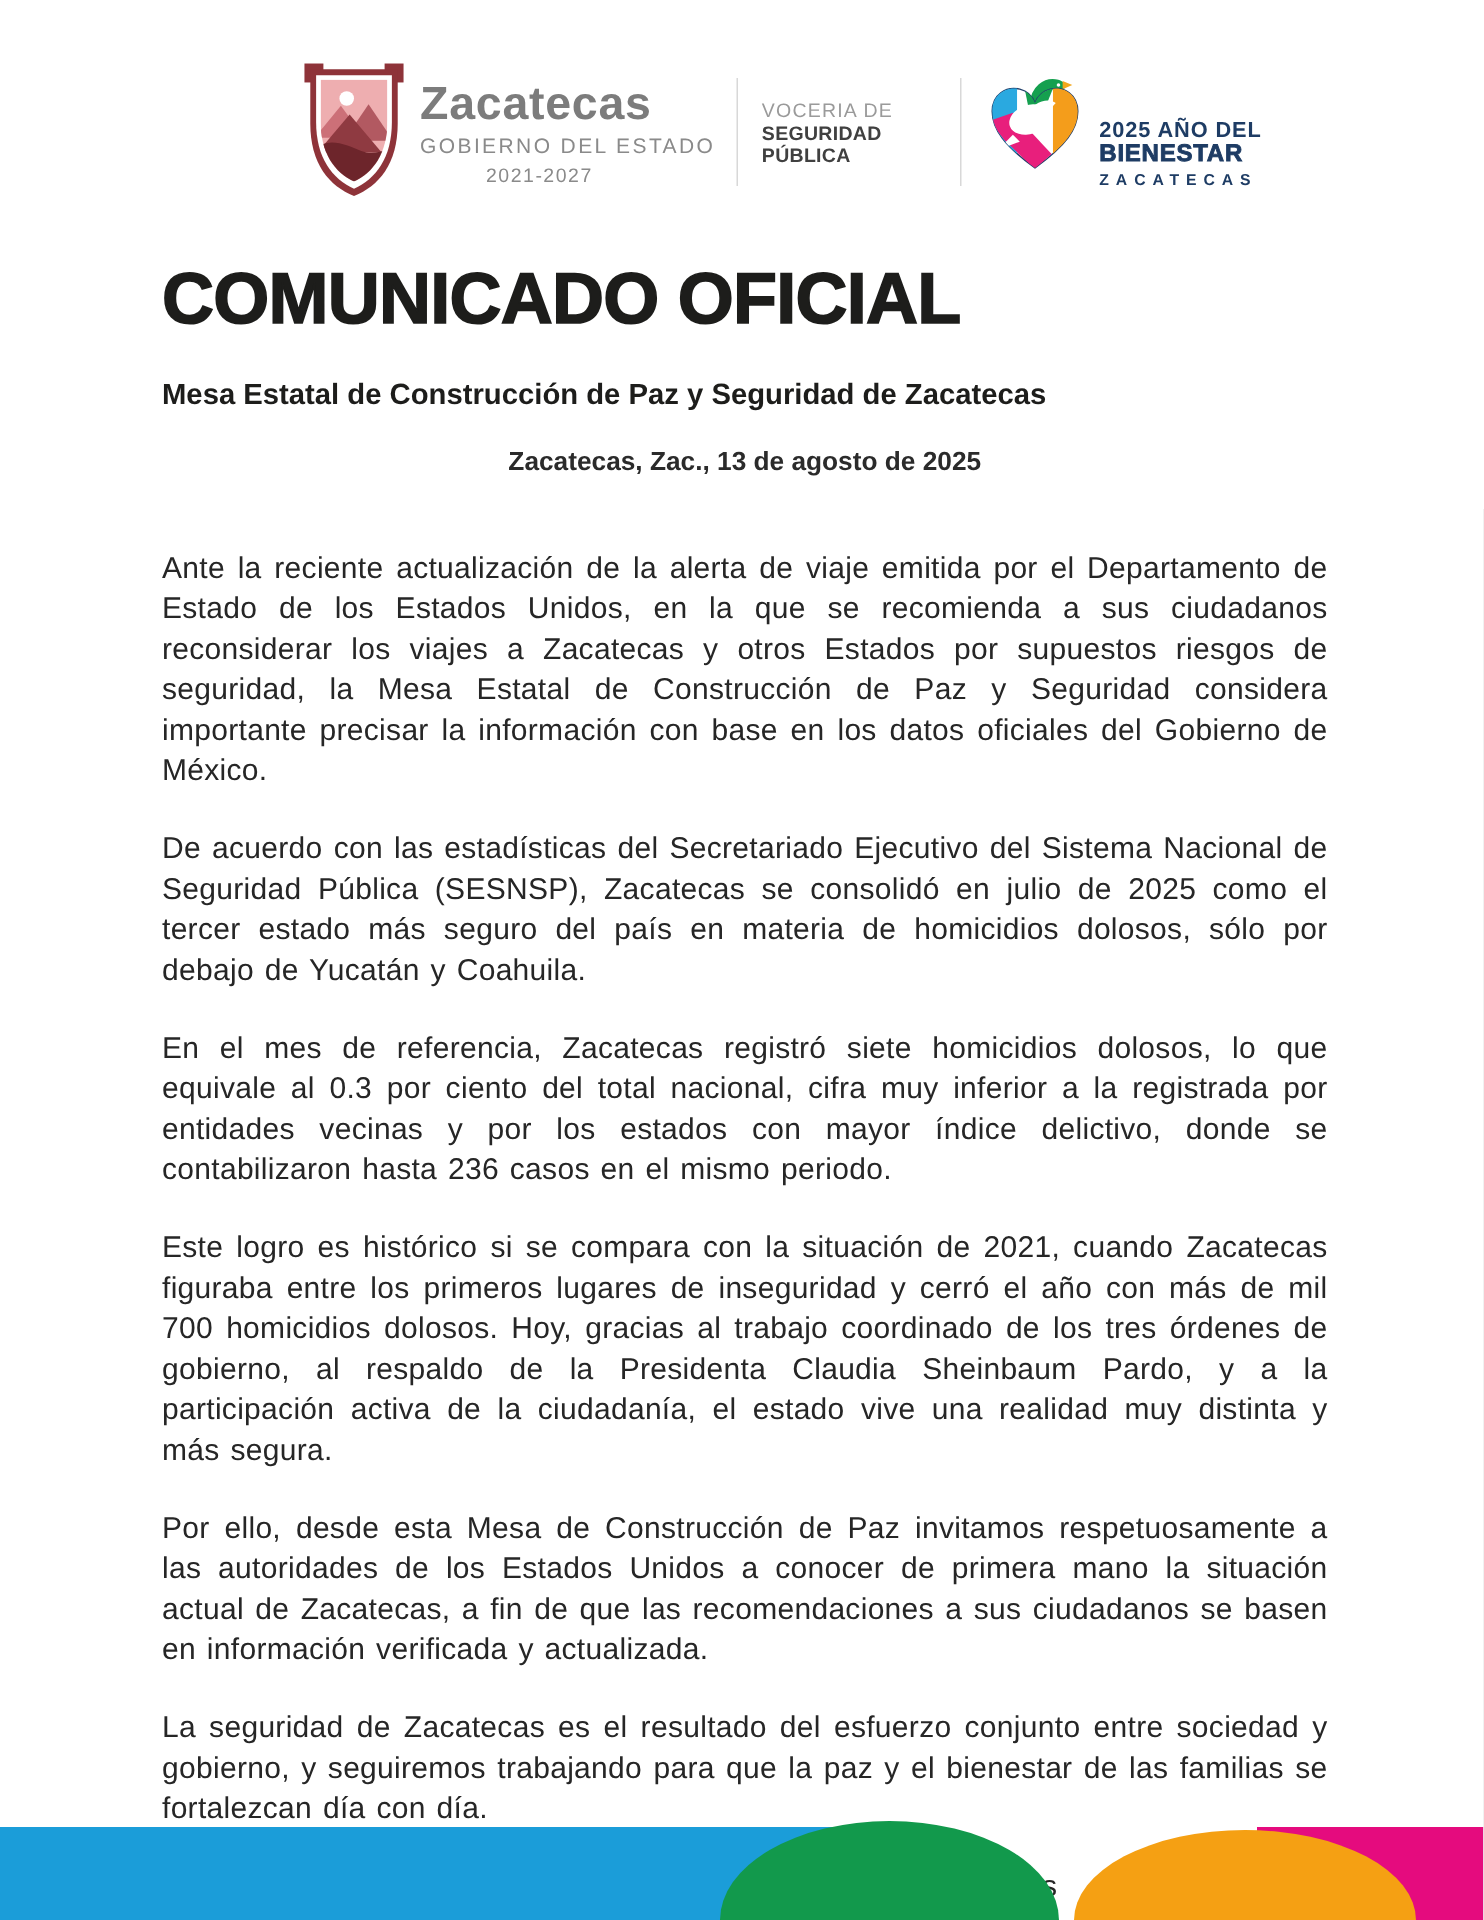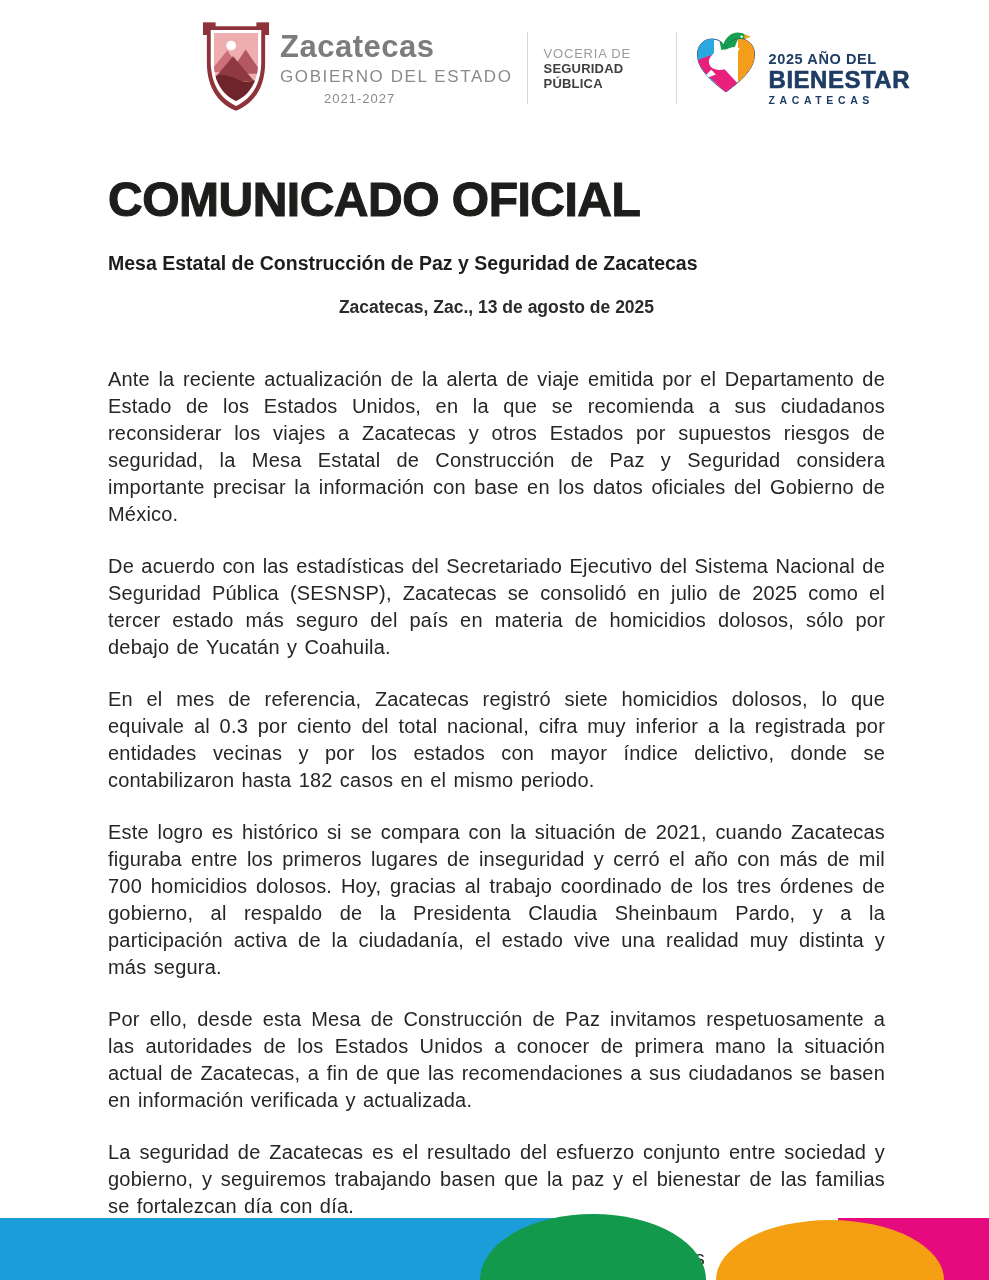--- a/index.html
+++ b/index.html
@@ -5,49 +5,49 @@
   * { margin:0; padding:0; box-sizing:border-box; }
   html,body { background:#e8e8e8; }
   body { font-family:"Liberation Sans", sans-serif; }
   .page {
     position:relative; width:989px; height:1280px;
     background:var(--page_bg); overflow:hidden; margin:0 auto;
   }
 
   
   .masthead {
-    position:absolute; top:20px; left:202px; height:96px;
+    position:absolute; top:40px; left:202px; height:96px;
     display:flex; align-items:center;
   }
   .brand { display:flex; align-items:center; }
   .brand svg { display:block; }
   .brand-text { margin-left:10px; }
   .brand-name {
     font-size:31px; font-weight:600; color:var(--logo_gray);
     letter-spacing:0.5px; line-height:1;
   }
   .brand-sub {
-    font-size:17px; font-weight:400; color:var(--logo_gray2);
+    font-size:14px; font-weight:400; color:var(--logo_gray2);
     letter-spacing:1.6px; margin-top:5px;
   }
   .brand-period {
     font-size:13px; font-weight:400; color:var(--logo_gray2);
     letter-spacing:1px; margin-top:4px;margin-left:44px;
   }
   .vdiv { width:1px; height:72px; background:#d8d8d8; }
   .vdiv.d1 { margin:0 16px 0 14px; }
   .vdiv.d2 { margin:0 14px 0 12px; }
   .office { width:120px; }
   .office-1 { font-size:13px; color:var(--logo_gray3); letter-spacing:0.8px; }
   .office-2 { font-size:13px; font-weight:700; color:#404040; letter-spacing:0.2px; margin-top:0; }
   .campaign { display:flex; align-items:flex-end; }
   .campaign svg { display:block; }
   .campaign-text { margin-left:8px; color:var(--navy); }
   .camp-1 { font-size:14.5px; font-weight:700; letter-spacing:0.6px; }
-  .camp-2 { font-size:24px; font-weight:700; letter-spacing:0.5px; line-height:1.05;
+  .camp-2 { font-size:16px; font-weight:700; letter-spacing:0.5px; line-height:1.05;
             -webkit-text-stroke:0.6px var(--navy); }
   .camp-3 { font-size:10.5px; font-weight:700; letter-spacing:4.6px; margin-top:2px; }
 
   
   .doc { position:absolute; left:108px; right:104px; top:176px; }
   .doc-title {
     font-size:48px; font-weight:700; color:var(--title_color);
     letter-spacing:-0.5px; line-height:1;
     -webkit-text-stroke:1.1px var(--title_color);
     margin-bottom:28px;
@@ -146,24 +146,24 @@
     </div>
   </header>
 
   <main class="doc">
     <h1 class="doc-title">COMUNICADO OFICIAL</h1>
     <h2 class="doc-subtitle">Mesa Estatal de Construcción de Paz y Seguridad de Zacatecas</h2>
     <div class="dateline">Zacatecas, Zac., 13 de agosto de 2025</div>
 
     <p>Ante la reciente actualización de la alerta de viaje emitida por el Departamento de Estado de los Estados Unidos, en la que se recomienda a sus ciudadanos reconsiderar los viajes a Zacatecas y otros Estados por supuestos riesgos de seguridad, la Mesa Estatal de Construcción de Paz y Seguridad considera importante precisar la información con base en los datos oficiales del Gobierno de México.</p>
     <p>De acuerdo con las estadísticas del Secretariado Ejecutivo del Sistema Nacional de Seguridad Pública (SESNSP), Zacatecas se consolidó en julio de 2025 como el tercer estado más seguro del país en materia de homicidios dolosos, sólo por debajo de Yucatán y Coahuila.</p>
-    <p>En el mes de referencia, Zacatecas registró siete homicidios dolosos, lo que equivale al 0.3 por ciento del total nacional, cifra muy inferior a la registrada por entidades vecinas y por los estados con mayor índice delictivo, donde se contabilizaron hasta 182 casos en el mismo periodo.</p>
+    <p>En el mes de referencia, Zacatecas registró siete homicidios dolosos, lo que equivale al 0.3 por ciento del total nacional, cifra muy inferior a la registrada por entidades vecinas y por los estados con mayor índice delictivo, donde se contabilizaron hasta 236 casos en el mismo periodo.</p>
     <p>Este logro es histórico si se compara con la situación de 2021, cuando Zacatecas figuraba entre los primeros lugares de inseguridad y cerró el año con más de mil 700 homicidios dolosos. Hoy, gracias al trabajo coordinado de los tres órdenes de gobierno, al respaldo de la Presidenta Claudia Sheinbaum Pardo, y a la participación activa de la ciudadanía, el estado vive una realidad muy distinta y más segura.</p>
     <p>Por ello, desde esta Mesa de Construcción de Paz invitamos respetuosamente a las autoridades de los Estados Unidos a conocer de primera mano la situación actual de Zacatecas, a fin de que las recomendaciones a sus ciudadanos se basen en información verificada y actualizada.</p>
-    <p>La seguridad de Zacatecas es el resultado del esfuerzo conjunto entre sociedad y gobierno, y seguiremos trabajando basen que la paz y el bienestar de las familias se fortalezcan día con día.</p>
+    <p>La seguridad de Zacatecas es el resultado del esfuerzo conjunto entre sociedad y gobierno, y seguiremos trabajando para que la paz y el bienestar de las familias se fortalezcan día con día.</p>
 
     <p class="signature">Mesa Estatal de Construcción de Paz y Seguridad de Zacatecas</p>
   </main>
 
   <footer class="footer-art">
     <div class="band blue"></div>
     <div class="band pink"></div>
     <div class="dome green"></div>
     <div class="dome orange"></div>
   </footer>

